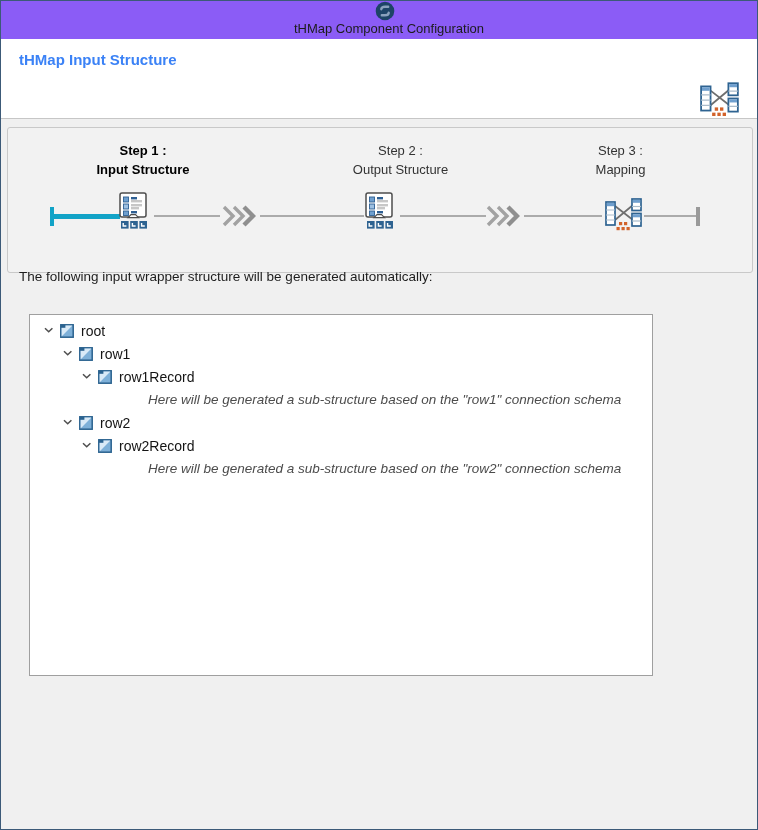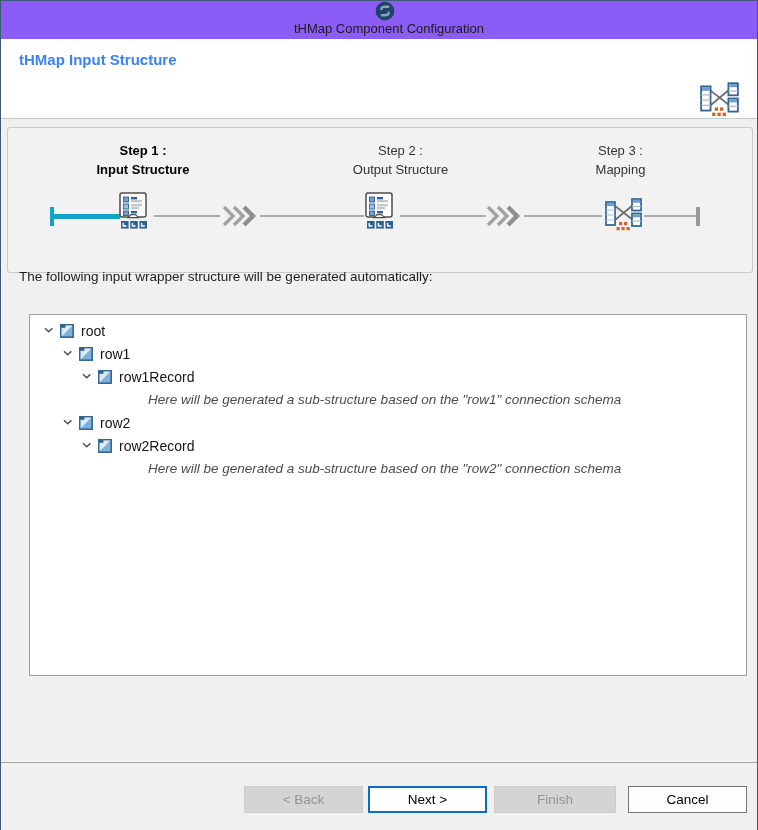--- a/index.html
+++ b/index.html
@@ -60,21 +60,21 @@
   .step-icon.i2 { left:356px; top:64px; }
   .step-icon.i3 { left:596px; top:68px; }
   .chev { position:absolute; top:77px; }
   .chev.c1 { left:214px; }
   .chev.c2 { left:478px; }
 
   
   .lead-text { position:absolute; left:18px; top:268px; font-size:13.5px; color:#1d1d1d; }
 
   .tree-box {
-    position:absolute; left:28px; top:313px; width:718px; height:362px;
+    position:absolute; left:28px; top:313px; width:624px; height:362px;
     background:#ffffff; border:1px solid #9f9f9f; padding-top:4px;
   }
   .trow { height:23px; display:flex; align-items:center; font-size:14px; color:#141414; }
   .trow .tchev { margin-right:6px; display:inline-flex; }
   .trow .nicon { margin-right:7px; display:inline-flex; }
   .lvl0 { padding-left:14px; }
   .lvl1 { padding-left:33px; }
   .lvl2 { padding-left:52px; }
   .trow.note { padding-left:118px; font-style:italic; font-size:13.5px; color:#4c4c4c; }
 
@@ -267,20 +267,14 @@
       <svg class="nicon" width="14" height="14" viewBox="0 0 14 14">
           <use href="#node-icon"></use>
         </svg>
       <span>row2Record</span>
     </div>
     <div class="trow note">
       <span>Here will be generated a sub-structure based on the "row2" connection schema</span>
     </div>
   </div>
 
-  <div class="btnbar">
-    <button class="btn back disabled">&lt; Back</button>
-    <button class="btn next default">Next &gt;</button>
-    <button class="btn finish disabled">Finish</button>
-    <button class="btn cancel normal">Cancel</button>
-  </div>
 
 </div>
 
 </body></html>

